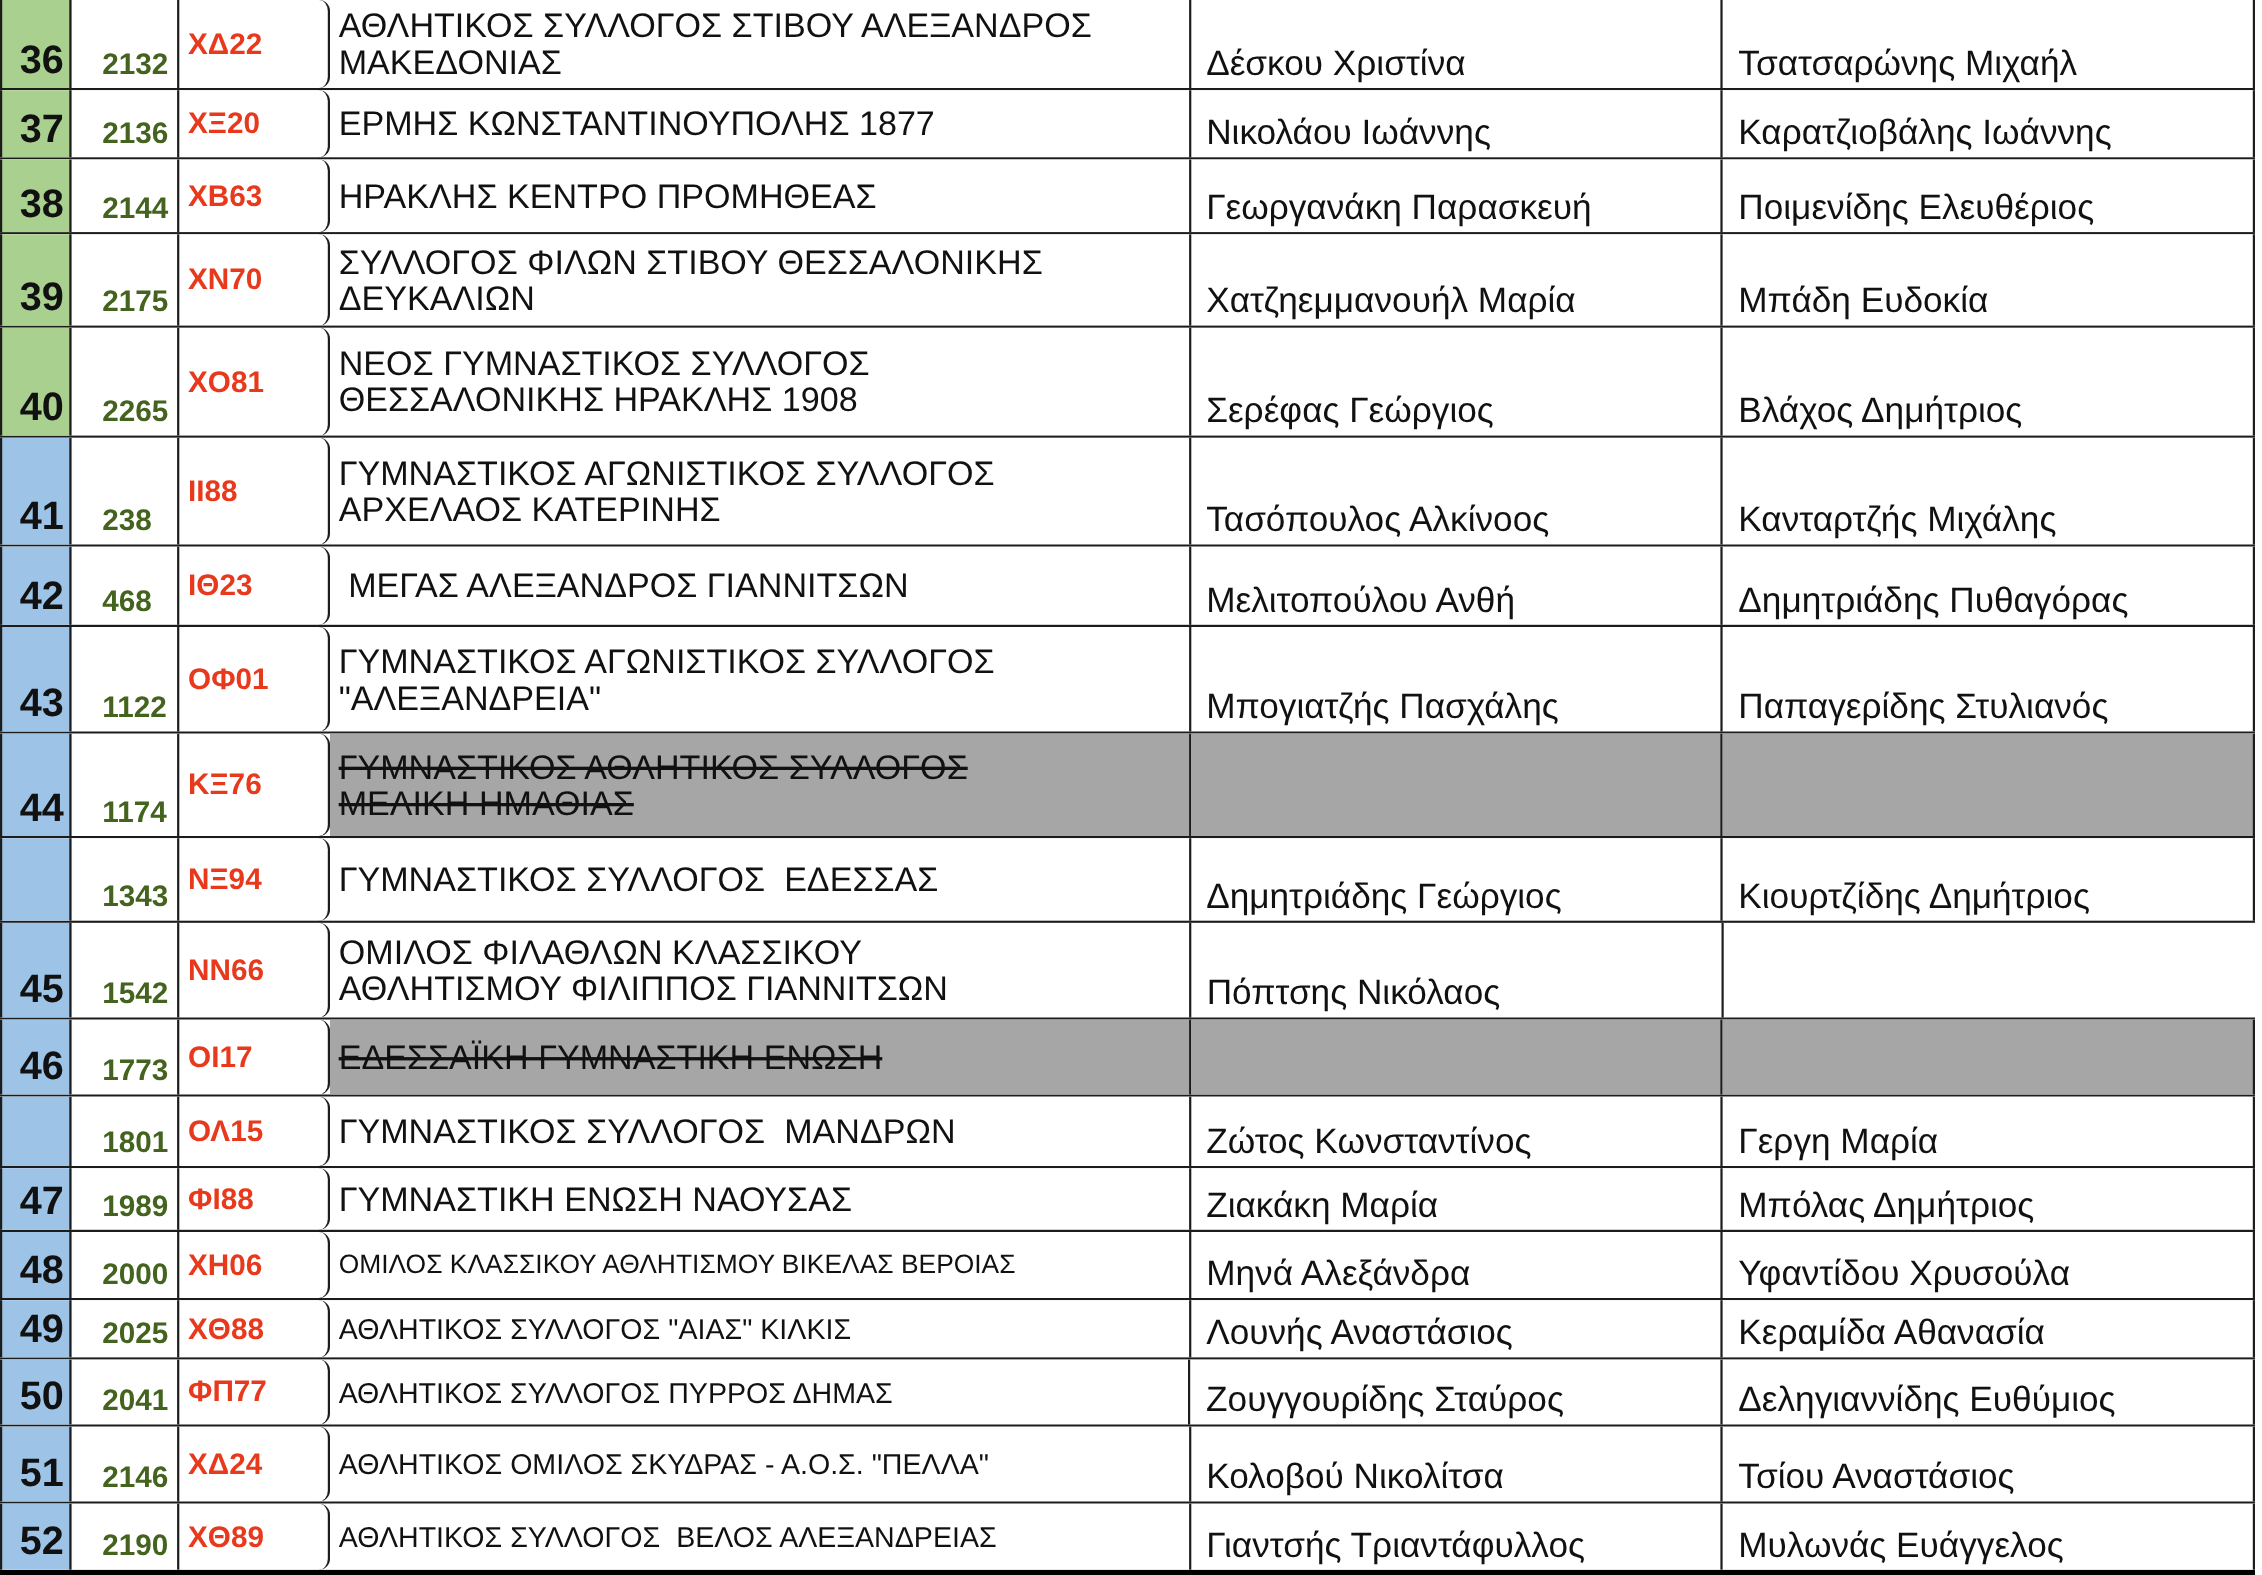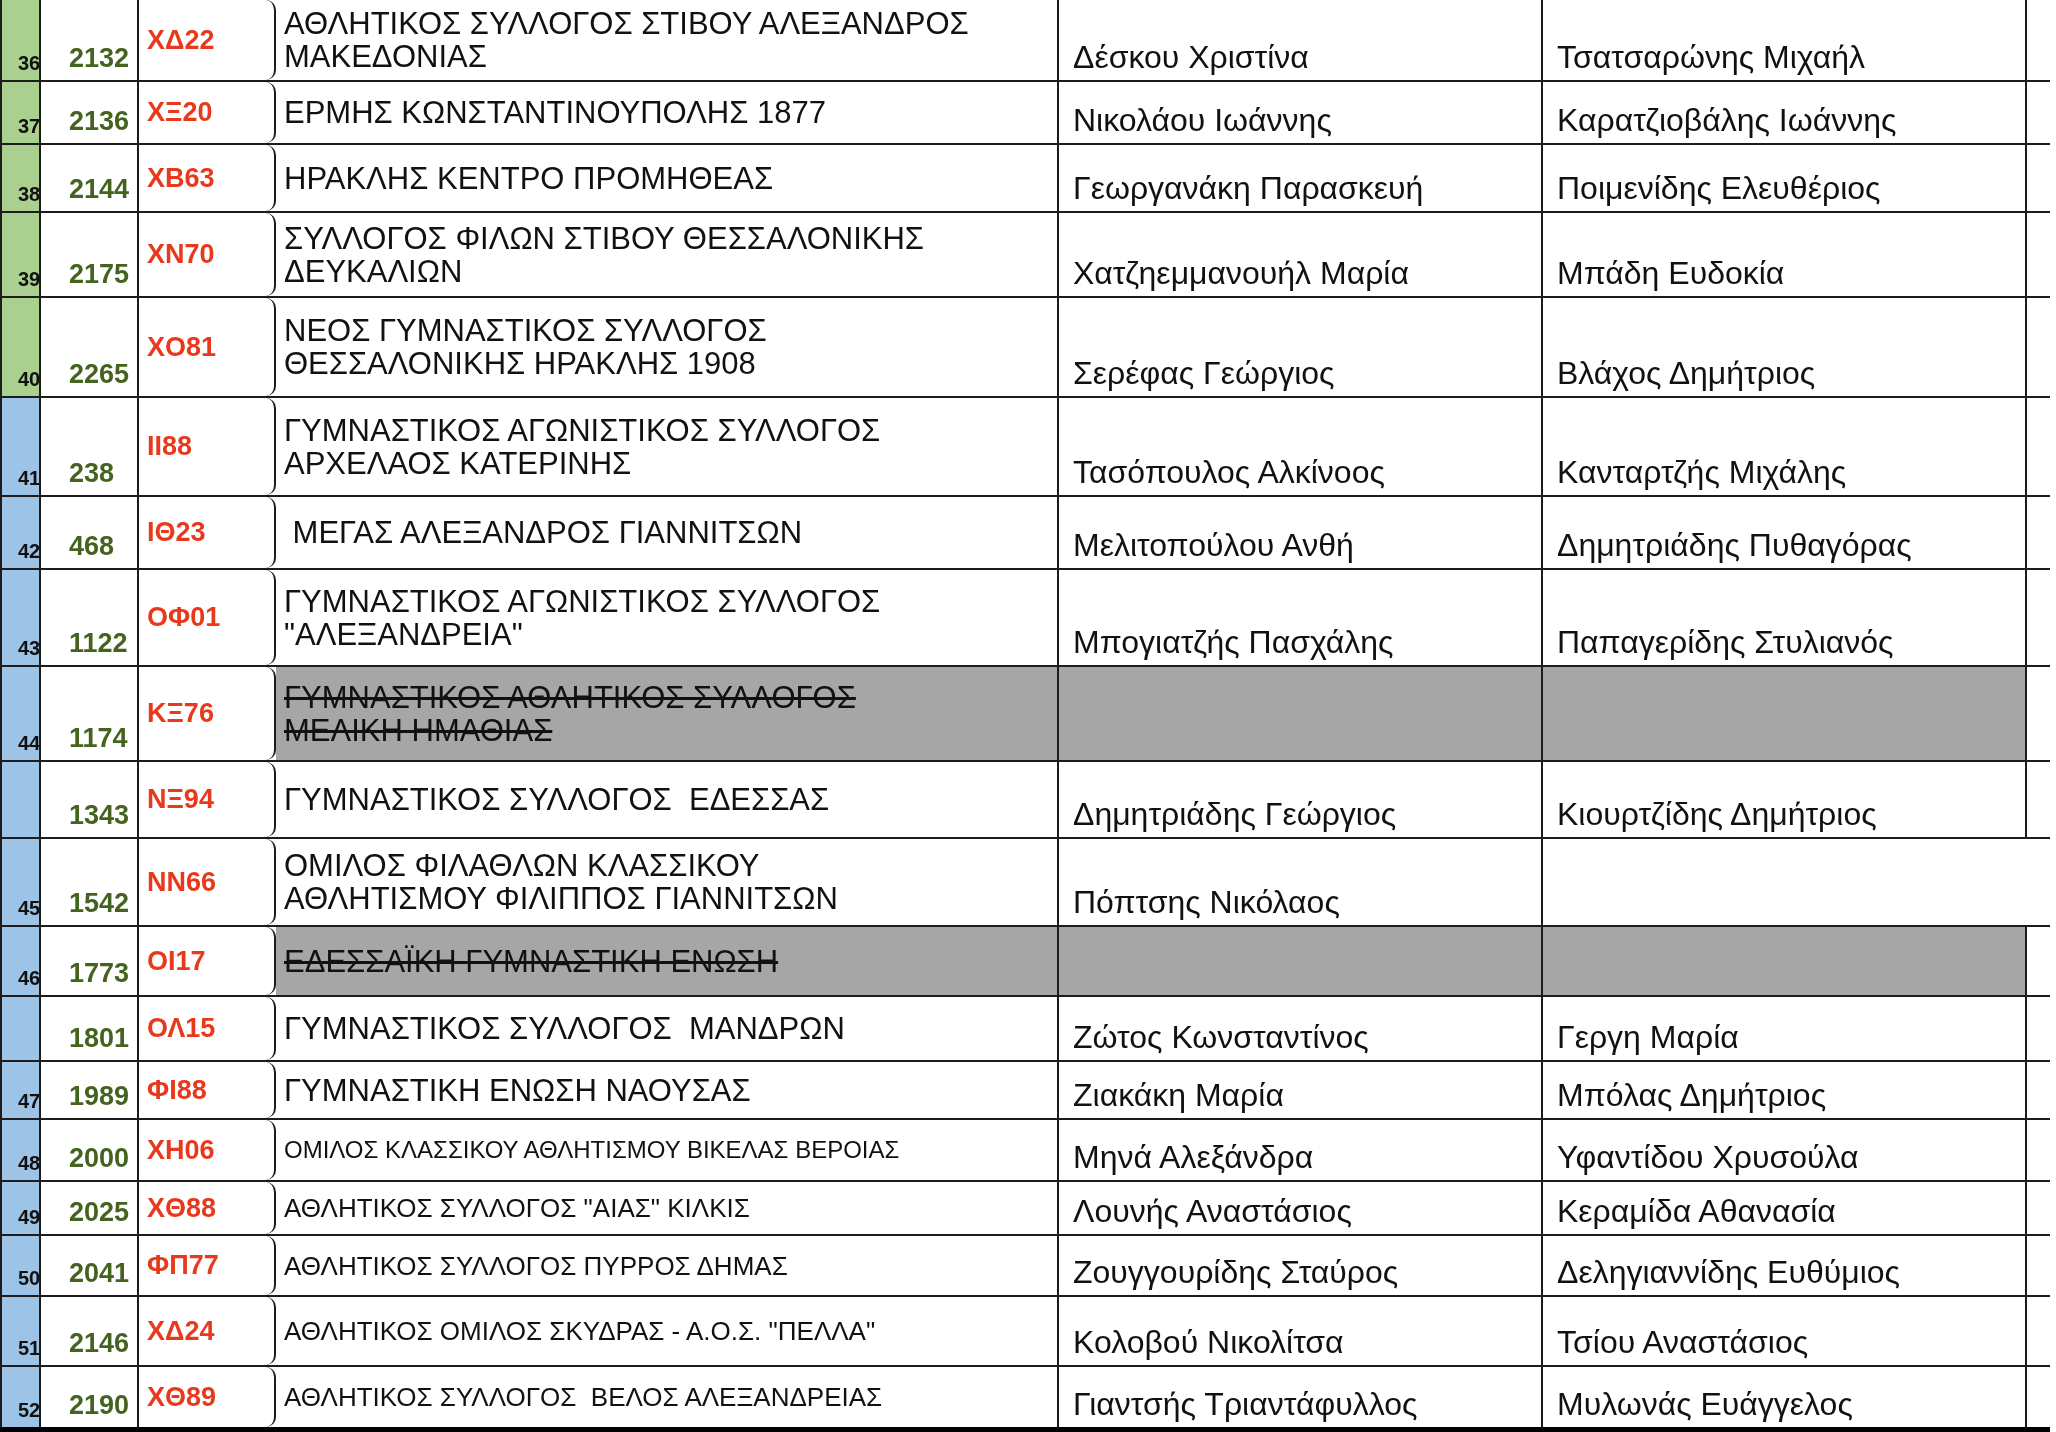--- a/index.html
+++ b/index.html
@@ -32,25 +32,25 @@
     background:#fff;
   }
   .row:last-child{border-bottom:none;}
   .cell{
     box-sizing:border-box;
     border-right:2px solid var(--grid);
     display:flex;
     overflow:hidden;
   }
   .c-num{
-    width:41px;
+    width:65px;
     border-left:2px solid var(--grid);
     align-items:flex-end;
     padding:0 0 5px 16px;
-    font-size:20px;
+    font-size:36px;
     font-weight:bold;
     color:#111;
   }
   .bg-green{background:var(--green);}
   .bg-blue{background:var(--blue);}
   .c-reg{
     width:98px;
     align-items:flex-end;
     padding:0 0 6px 28px;
     font-size:27px;
@@ -414,21 +414,21 @@
       <div class="cell c-club">
         <span class="t">ΑΘΛΗΤΙΚΟΣ ΣΥΛΛΟΓΟΣ "ΑΙΑΣ" ΚΙΛΚΙΣ</span>
       </div>
       <div class="cell c-rep">
         <span class="t">Λουνής Αναστάσιος</span>
       </div>
       <div class="cell c-rep">
         <span class="t">Κεραμίδα Αθανασία</span>
       </div>
     </div>
-    <div class="row compact" style="height: 61px;">
+    <div class="row compact" style="height: 61px; justify-content: flex-end;">
       <div class="cell c-num bg-blue">
         <span class="t">50</span>
       </div>
       <div class="cell c-reg">
         <span class="t">2041</span>
       </div>
       <div class="cell c-code">
         <span class="t">ΦΠ77</span>
       </div>
       <div class="cell c-club">

